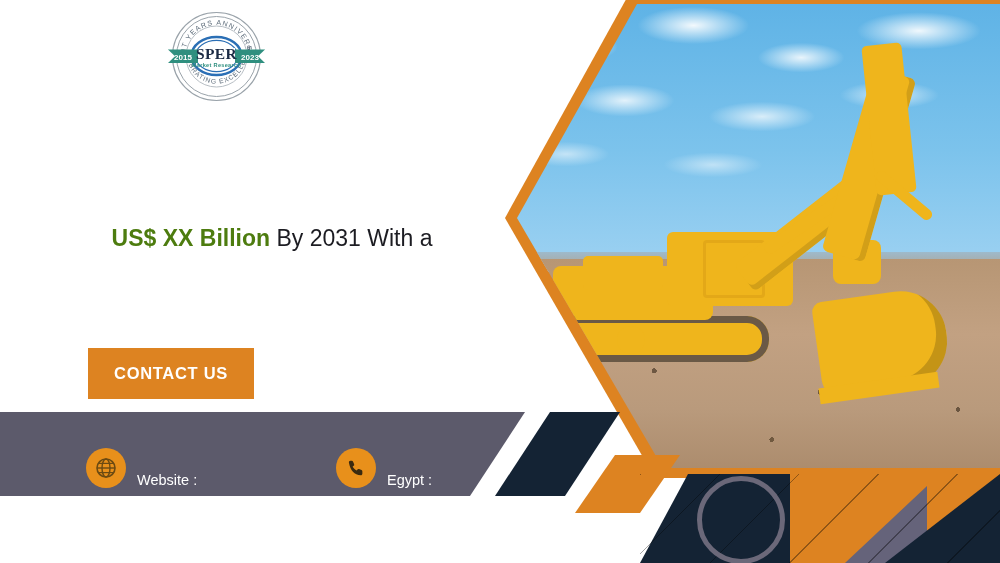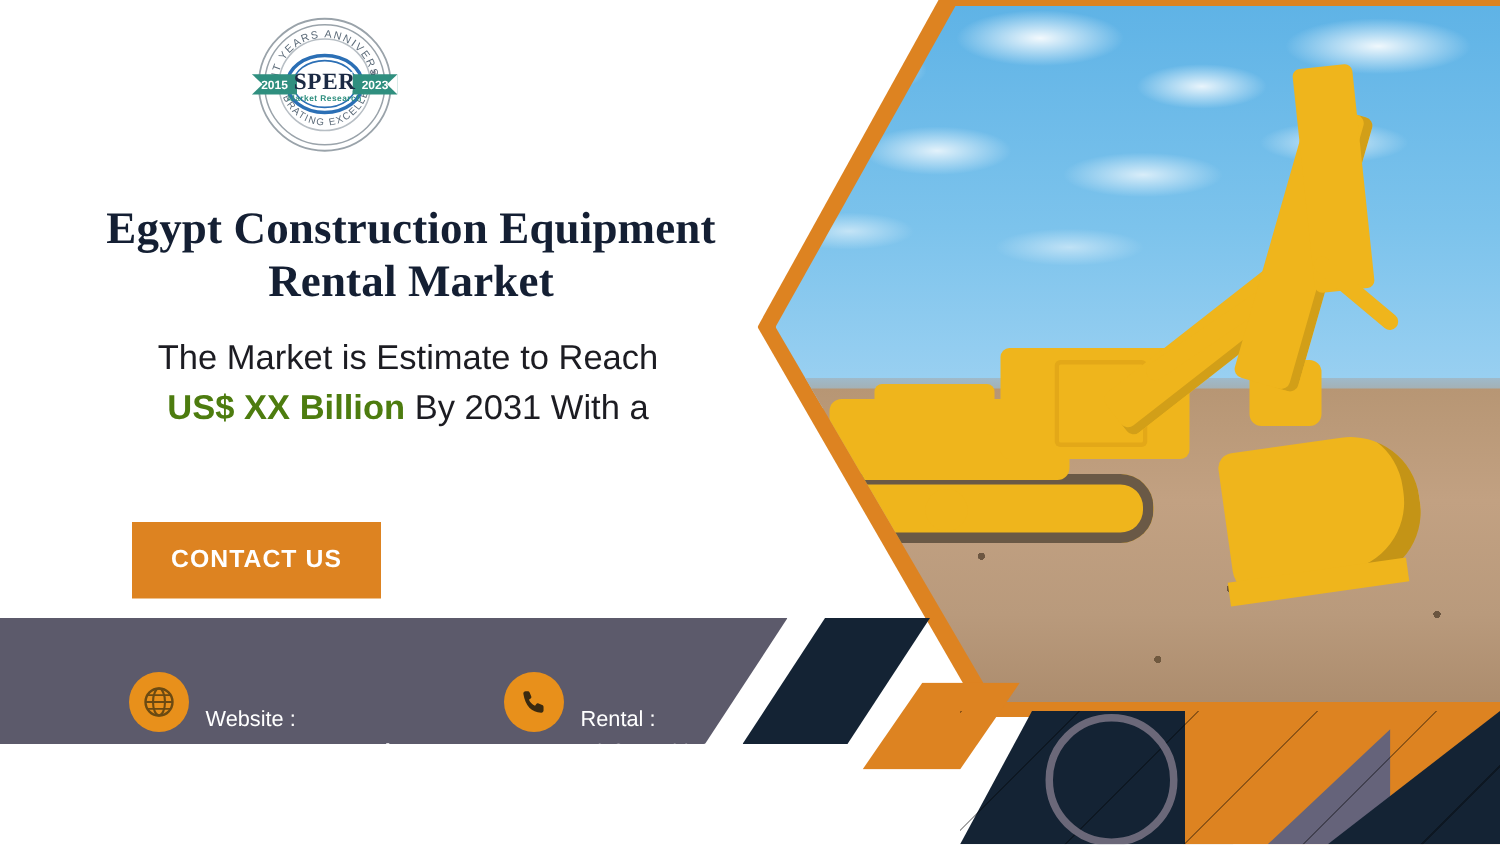--- a/index.html
+++ b/index.html
@@ -163,27 +163,22 @@
       <polygon points="97,40.5 90,47.2 97,54" fill="#ffffff"></polygon>
       <text x="15" y="50.6" font-family="Liberation Sans, sans-serif" font-size="8" font-weight="bold" fill="#ffffff" text-anchor="middle">2015</text>
       <text x="82" y="50.6" font-family="Liberation Sans, sans-serif" font-size="8" font-weight="bold" fill="#ffffff" text-anchor="middle">2023</text>
       <rect x="31" y="39" width="36" height="12.5" fill="#ffffff"></rect>
       <text x="48.5" y="50.4" font-family="Liberation Serif, serif" font-size="15.5" font-weight="bold" fill="#1b2a44" text-anchor="middle" letter-spacing="0.4">SPER</text>
       <text x="79" y="41" font-family="Liberation Sans, sans-serif" font-size="5" fill="#1b2a44">®</text>
       <text x="48.5" y="58" font-family="Liberation Sans, sans-serif" font-size="5.6" font-weight="bold" fill="#2f8f7f" text-anchor="middle" letter-spacing="0.3">Market Research</text>
     </svg>
   </div>
 
-  <div class="title">
-    <div>Egypt Construction Equipment</div>
-    <div>Rental Market</div>
-  </div>
 
   <div class="subtitle">
-    <div>The Market is Estimate to Reach</div>
     <div>
       <span class="hl">US$ XX Billion</span><span> By 2031 With a</span>
     </div>
   </div>
 
   <div class="cta">CONTACT US</div>
 
   <div class="footer-bar"></div>
   <div class="para-navy"></div>
   <div class="para-orange"></div>
@@ -204,21 +199,21 @@
     </span>
   </div>
 
   <div class="contact phone">
     <span class="cicon">
       <svg width="21" height="21" viewBox="0 0 24 24">
         <path d="M6.6 3.2c.7 0 1.2.4 1.5 1l1.2 2.8c.3.7.1 1.4-.5 1.8l-1.2.9c.9 2 2.6 3.7 4.6 4.6l.9-1.2c.4-.6 1.1-.8 1.8-.5l2.8 1.2c.6.3 1 .8 1 1.5v2.6c0 1-.8 1.8-1.8 1.7C9.6 19.2 4.8 14.4 3.3 5.1 3.2 4.1 4 3.2 5 3.2z" fill="#3a2a10"></path>
       </svg>
     </span>
     <span class="ctext">
-      <span class="clabel">Rental :</span><br>
+      <span class="clabel">Egypt :</span><br>
       <span class="cvalue">+6-347-460-2899</span>
     </span>
   </div>
 
   <div class="corner">
     <div class="c-navy1"></div>
     <div class="c-orange"></div>
     <div class="c-gray"></div>
     <div class="c-navy2"></div>
     <div class="c-lines"></div>

